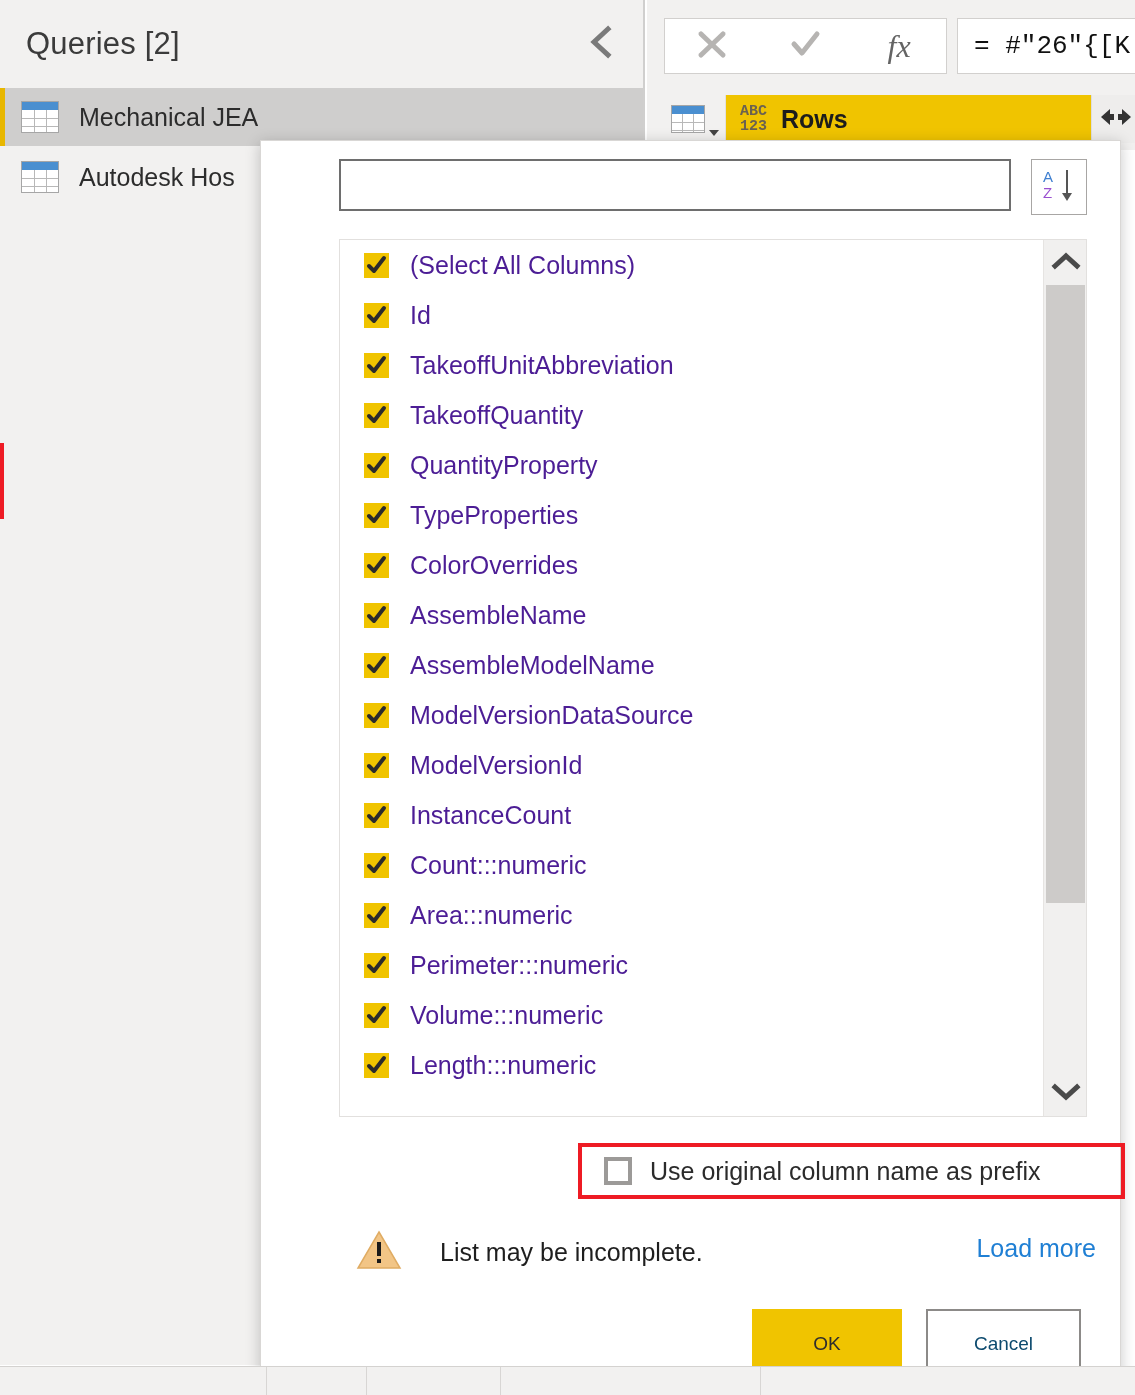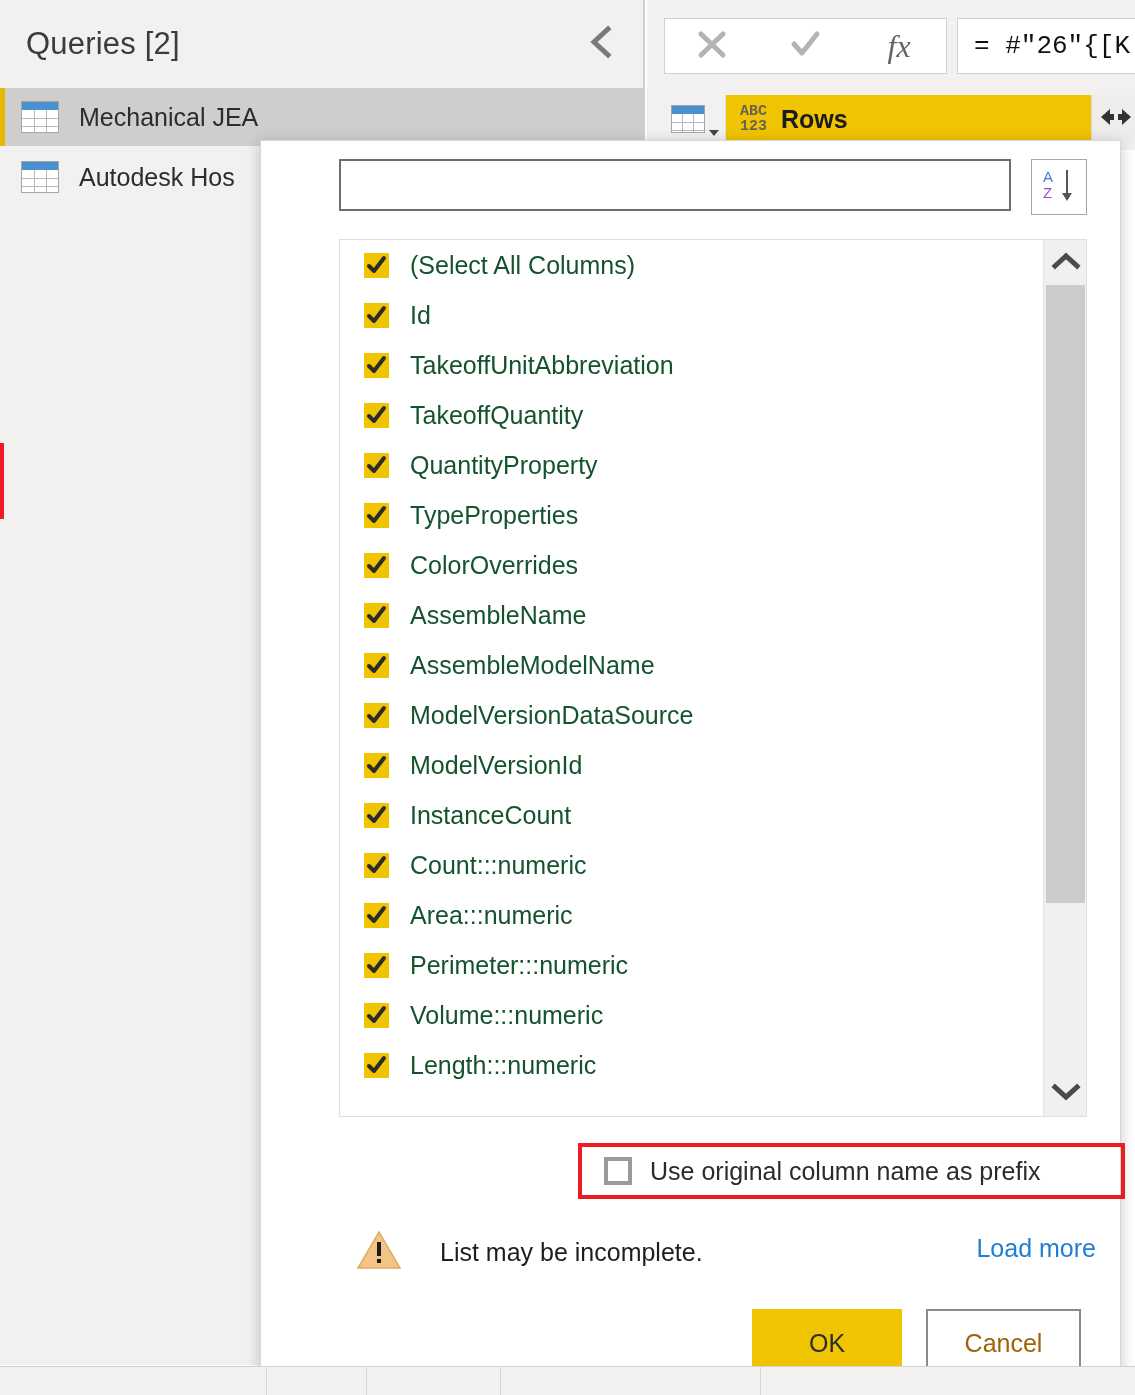--- a/index.html
+++ b/index.html
@@ -154,21 +154,21 @@
   }
   .list-inner { position: absolute; left: 0; top: 0; right: 44px; top: 0; }
   .list-row {
     height: 50px; display: flex; align-items: center; padding-left: 24px;
   }
   .cb {
     width: 25px; height: 25px; flex: none; position: relative;
     background: #f0c400; margin-right: 21px;
   }
   .cb svg { position: absolute; left: 2px; top: 2px; }
-  .row-label { font-size: 25px; color: #14532d; white-space: nowrap; }
+  .row-label { font-size: 25px; color: #4c1d95; white-space: nowrap; }
 
   
   .sb {
     position: absolute; right: 0; top: 0; width: 43px; height: 876px;
     background: #f1f0ef; border-left: 1px solid #e6e4e2;
   }
   .sb-arrow { position: absolute; left: 0; width: 43px; height: 45px;
               display: flex; align-items: center; justify-content: center; cursor: pointer; }
   .sb-up { top: 0; } .sb-dn { bottom: 0; }
   .sb-thumb {
@@ -199,24 +199,24 @@
   .warn-label { font-size: 25px; color: #1e1e1e; margin-left: 38px; }
   .load-more {
     position: absolute; right: 0; top: 8px;
     font-size: 25px; color: #1f7fd4; cursor: pointer;
   }
 
   .btn-row { position: absolute; left: 0; top: 1168px; width: 861px; height: 62px; }
   .btn {
     position: absolute; top: 0; height: 69px;
     display: flex; align-items: center; justify-content: center;
-    font-size: 25px; cursor: pointer;
+    font-size: 19px; cursor: pointer;
   }
   .btn-ok { left: 491px; width: 150px; background: #f0c400; color: #2d2d2d; border: none; }
-  .btn-cancel { left: 665px; width: 155px; background: #ffffff; color: #a16207; border: 2px solid #8c8a88; }
+  .btn-cancel { left: 665px; width: 155px; background: #ffffff; color: #0c4a6e; border: 2px solid #8c8a88; }
 </style>
 </head>
 <body>
 
 <div id="root">
 
   <div class="queries-pane">
     <div class="queries-header">
       <span class="queries-title">Queries [2]</span>
     </div>

